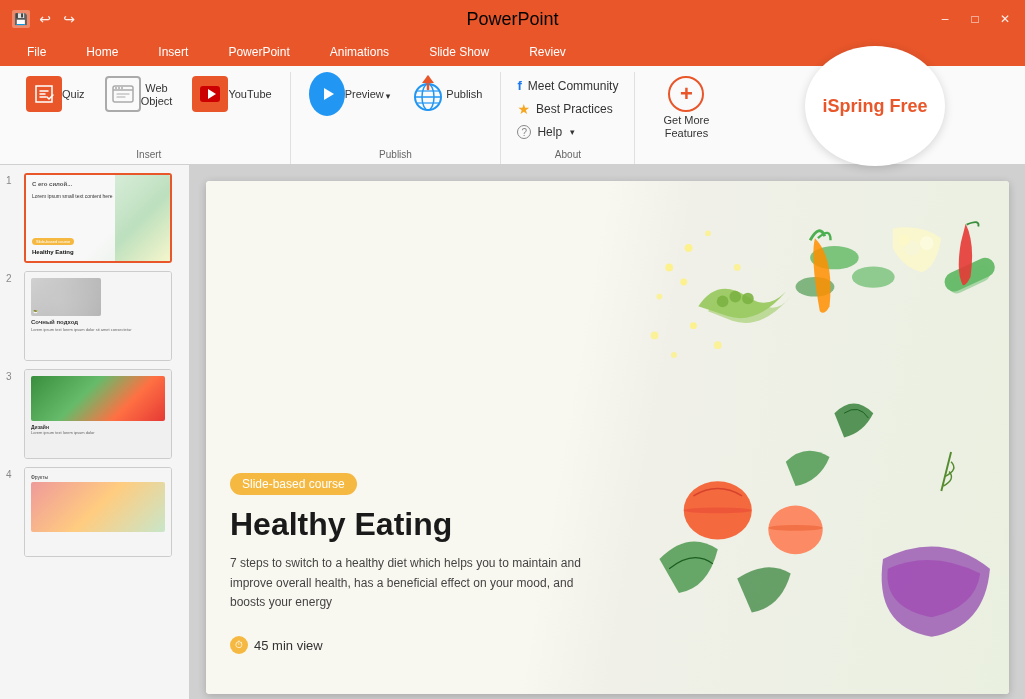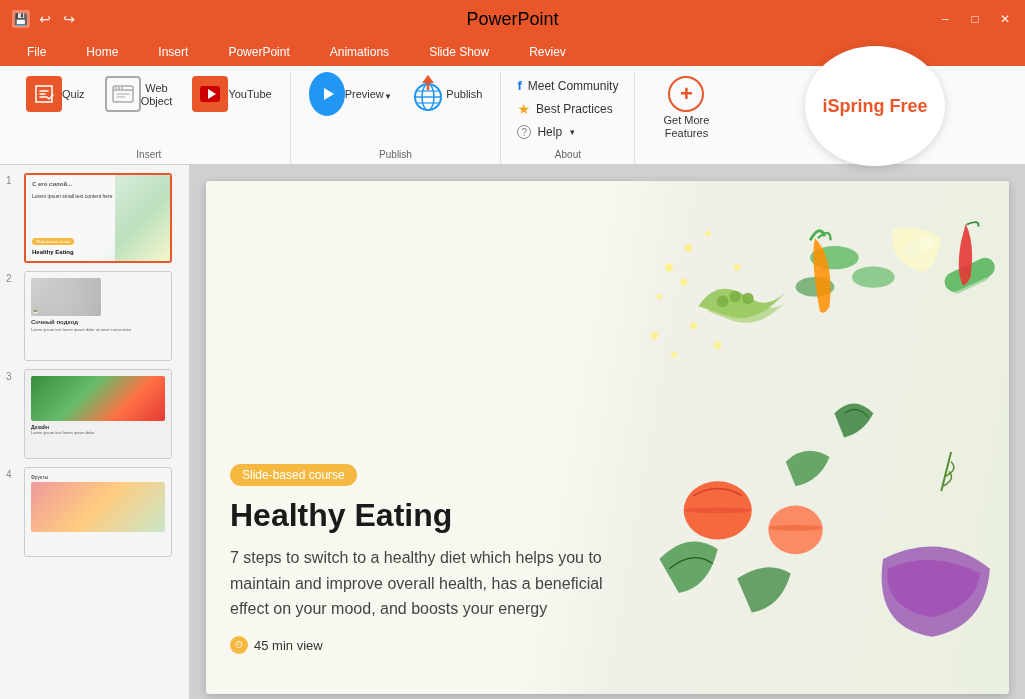--- a/index.html
+++ b/index.html
@@ -323,24 +323,24 @@
       margin-bottom: 12px;
     }
     .slide-title {
       font-size: 32px;
       font-weight: 800;
       color: #1a1a1a;
       margin-bottom: 12px;
       line-height: 1.1;
     }
     .slide-desc {
-      font-size: 16px;
+      font-size: 12px;
       color: #444;
       line-height: 1.6;
-      margin-bottom: 14px;
+      margin-bottom: 24px;
       max-width: 380px;
     }
     .slide-time {
       display: flex;
       align-items: center;
       gap: 6px;
       font-size: 13px;
       color: #333;
       font-weight: 500;
     }

